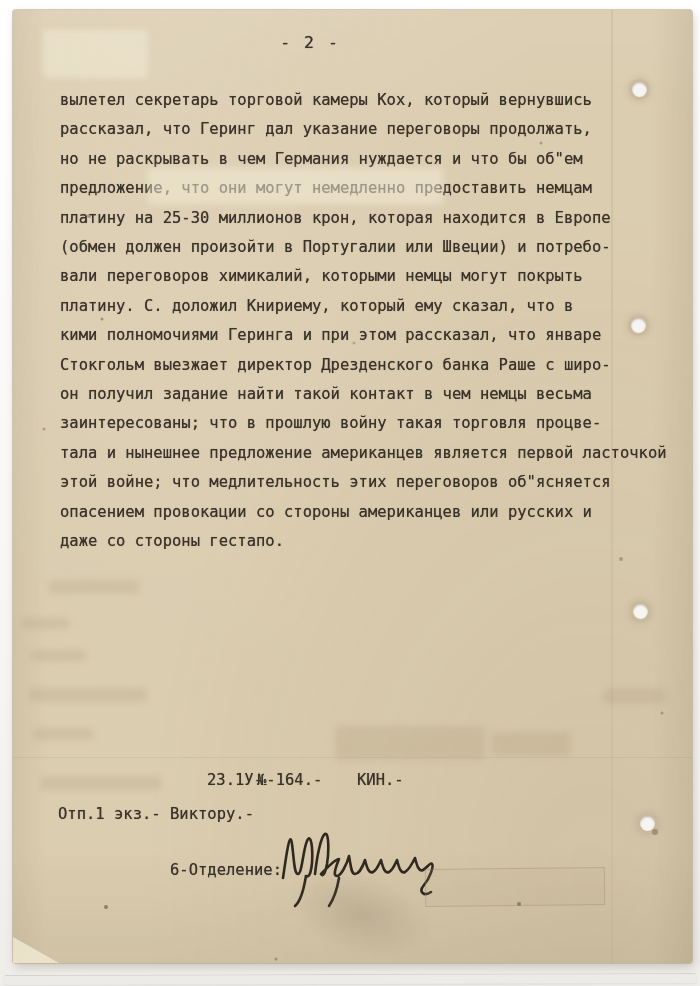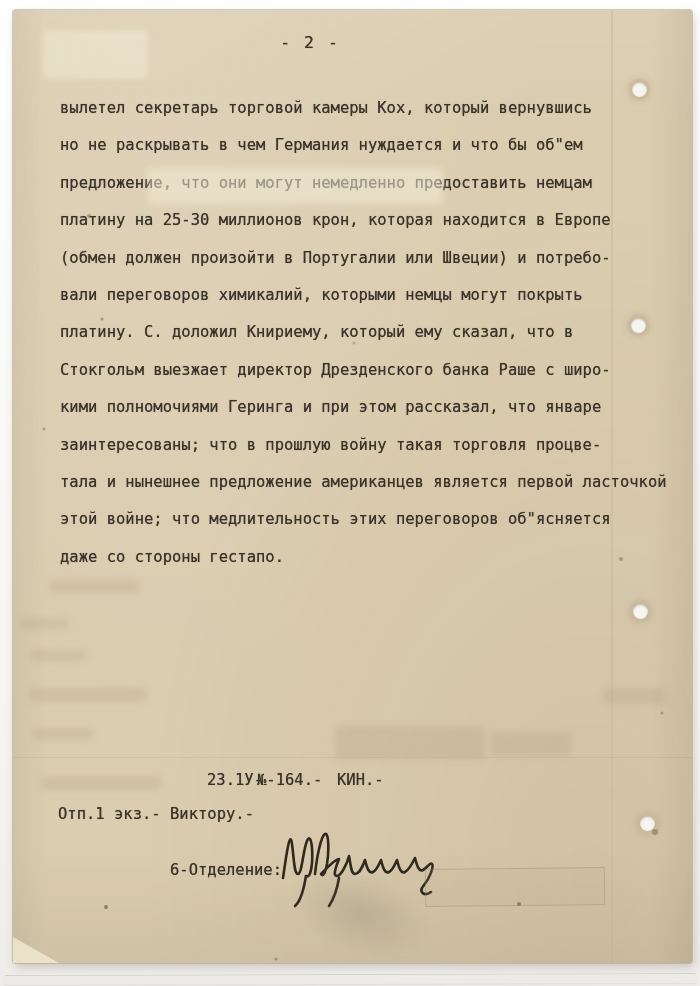--- a/index.html
+++ b/index.html
@@ -62,21 +62,20 @@
     position: absolute;
     left: 47px;
     top: 76px;
   }
   .line {
     white-space: pre;
     font-size: 15.5px;
     line-height: 29.4px;
     color: var(--ink, #3a332a);
     text-shadow: 0 0 0.7px rgba(58,50,40,0.75);
-    margin-top: 8px;
   }
   .signature-svg {
     position: absolute;
     left: 262px;
     top: 806px;
     width: 200px;
     height: 100px;
   }
   .hole {
     position: absolute;
@@ -186,37 +185,40 @@
 </head>
 <body>
 
 <div class="scan">
   <div class="paper">
 
     <div class="page-number">- 2 -</div>
 
     <div class="body-text">
       <div class="line">вылетел секретарь торговой камеры Кох, который вернувшись</div>
+      <div class="line">рассказал, что Геринг дал указание переговоры продолжать,</div>
       <div class="line">но не раскрывать в чем Германия нуждается и что бы об"ем</div>
       <div class="line">предложение, что они могут немедленно предоставить немцам</div>
       <div class="line">платину на 25-30 миллионов крон, которая находится в Европе</div>
       <div class="line">(обмен должен произойти в Португалии или Швеции) и потребо-</div>
       <div class="line">вали переговоров химикалий, которыми немцы могут покрыть</div>
       <div class="line">платину. С. доложил Книриему, который ему сказал, что в</div>
+      <div class="line">кими полномочиями Геринга и при этом рассказал, что январе</div>
       <div class="line">Стокгольм выезжает директор Дрезденского банка Раше с широ-</div>
-      <div class="line">кими полномочиями Геринга и при этом рассказал, что январе</div>
+      <div class="line">он получил задание найти такой контакт в чем немцы весьма</div>
       <div class="line">заинтересованы; что в прошлую войну такая торговля процве-</div>
       <div class="line">тала и нынешнее предложение американцев является первой ласточкой</div>
       <div class="line">этой войне; что медлительность этих переговоров об"ясняется</div>
+      <div class="line">опасением провокации со стороны американцев или русских и</div>
       <div class="line">даже со стороны гестапо.</div>
     </div>
 
     <span class="typed" style="left:155px; top:761px;margin-left:39px;">23.1У-</span>
     <span class="typed" style="left:244px; top:761px;">№-164.-</span>
-    <span class="typed" style="left:324px; top:761px;">КИН.-</span>
+    <span class="typed" style="left:344px; top:761px;">КИН.-</span>
 
     <span class="typed" style="left:45px; top:795px;text-align:center;">Отп.1 экз.- Виктору.-</span>
 
     <span class="typed" style="left:157px; top:851px;text-align:center;">6-Отделение:</span>
 
     <svg class="signature-svg" viewBox="0 0 200 100">
       <g fill="none" stroke="#221c14" stroke-width="2.6" stroke-linecap="round" stroke-linejoin="round" opacity="0.92">
         <path d="M8,62 C12,34 15,14 17,28 C19,42 19,58 23,58 C27,58 28,34 32,25 C36,16 38,32 37,47 C36,57 34,62 31,60"></path>
         <path d="M31,60 C29,72 25,86 20,90"></path>
         <path d="M40,58 C42,40 46,20 50,18 C54,16 54,36 52,48 C50,58 48,61 46,58 C52,52 60,43 64,43 C60,53 58,60 62,60 C66,60 72,48 74,40 C76,50 76,58 80,58 C84,58 88,50 90,44 C92,52 94,58 98,56 C102,54 104,48 106,44 C108,52 110,58 114,56 C118,54 120,48 122,44 C124,52 126,58 130,56 C134,54 138,46 140,42 C142,50 144,56 148,54 C152,52 155,46 157,48 C159,50 155,62 149,69 C143,76 149,81 156,76"></path>

